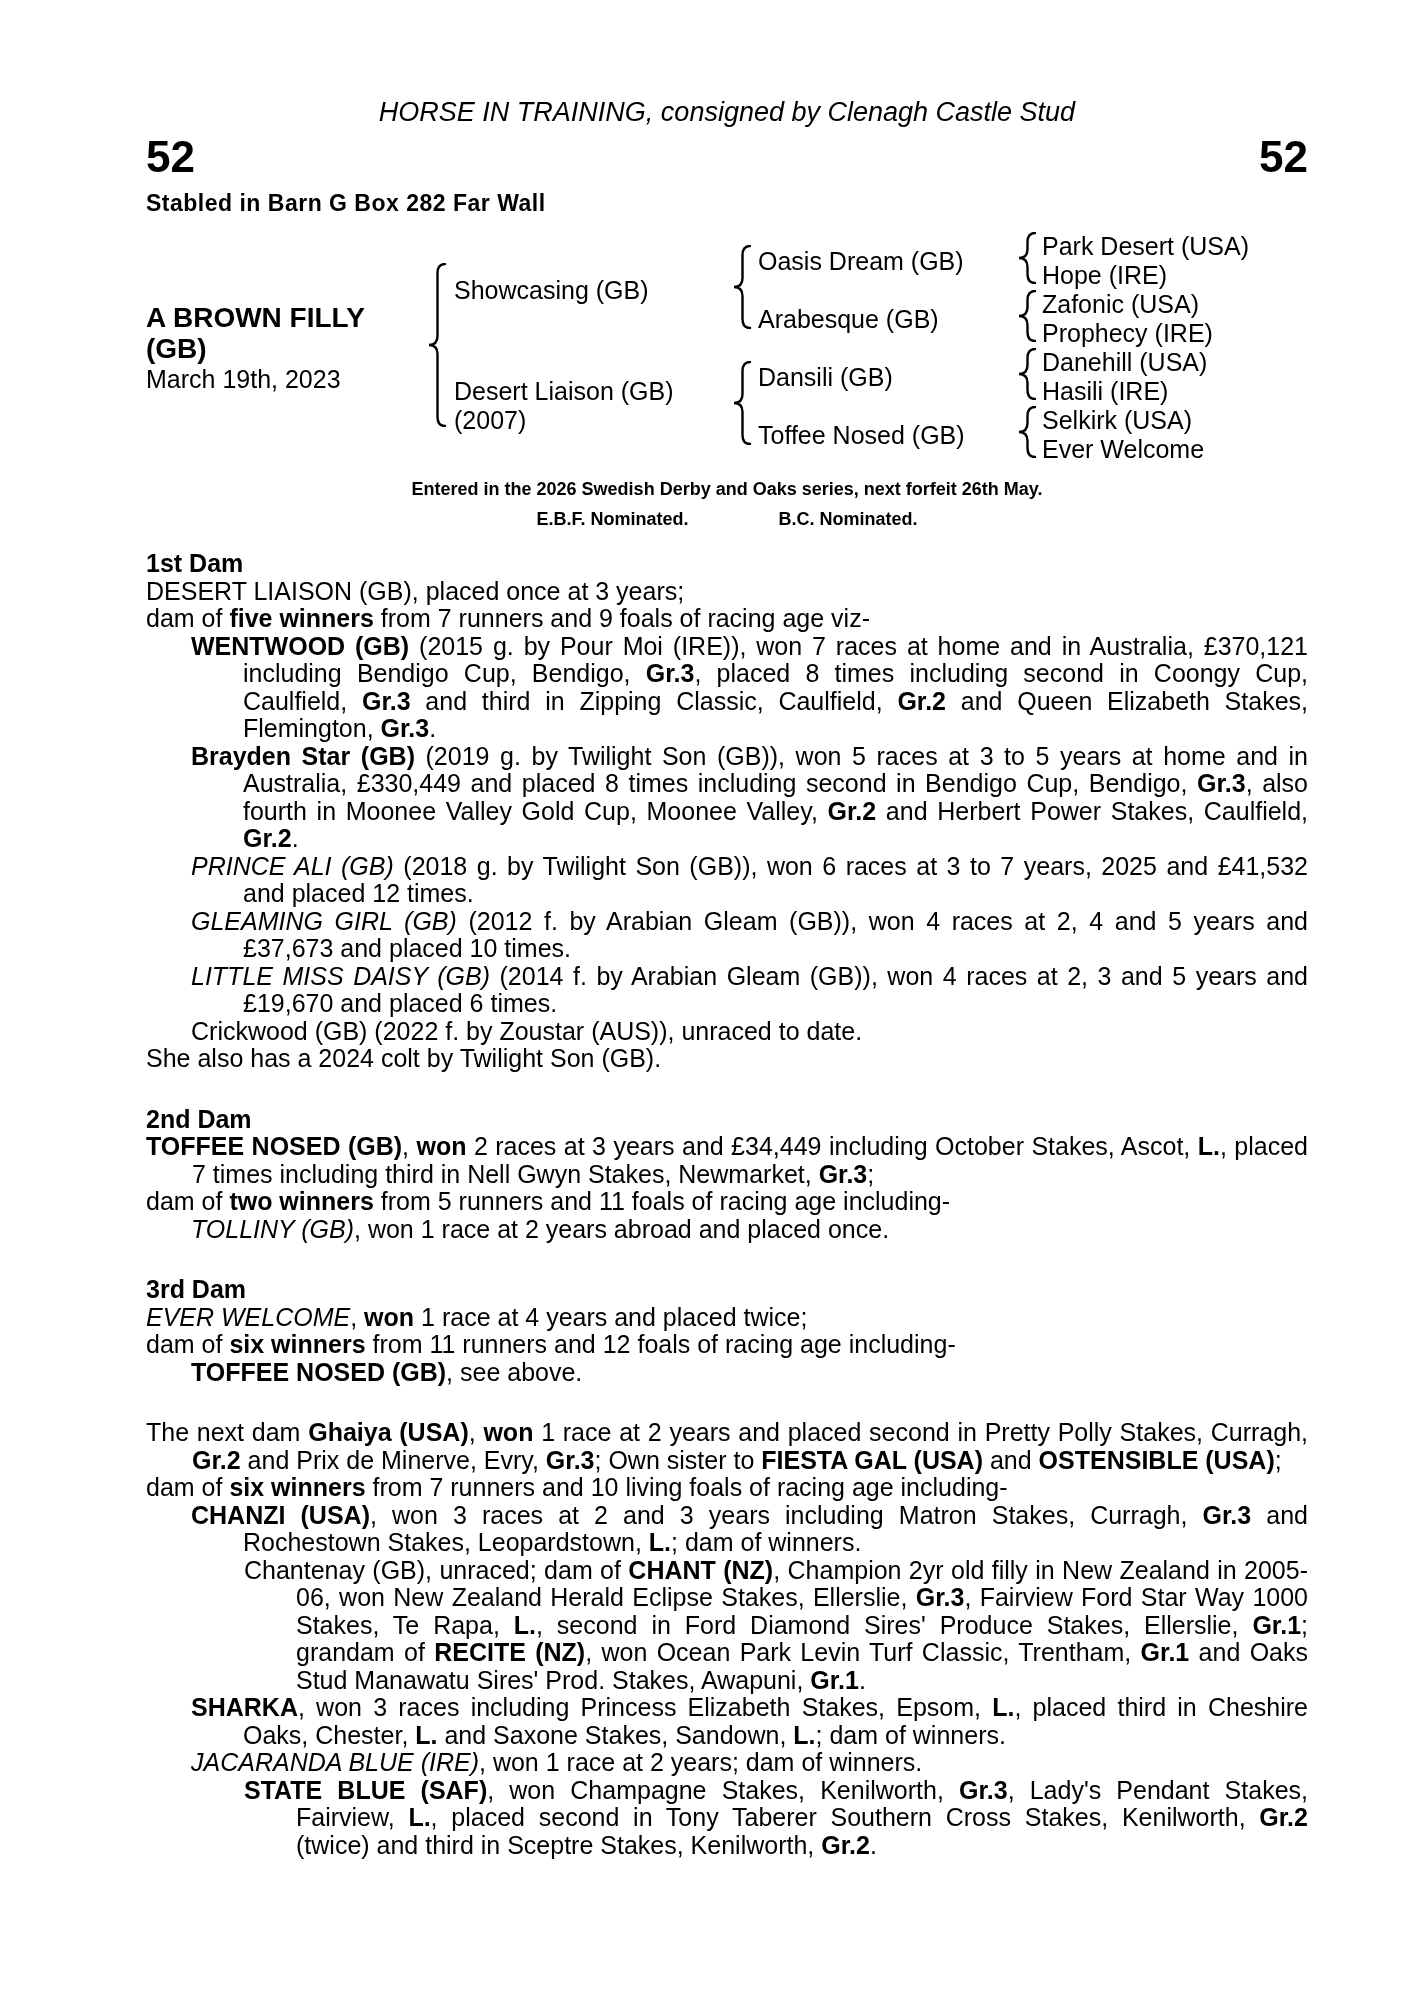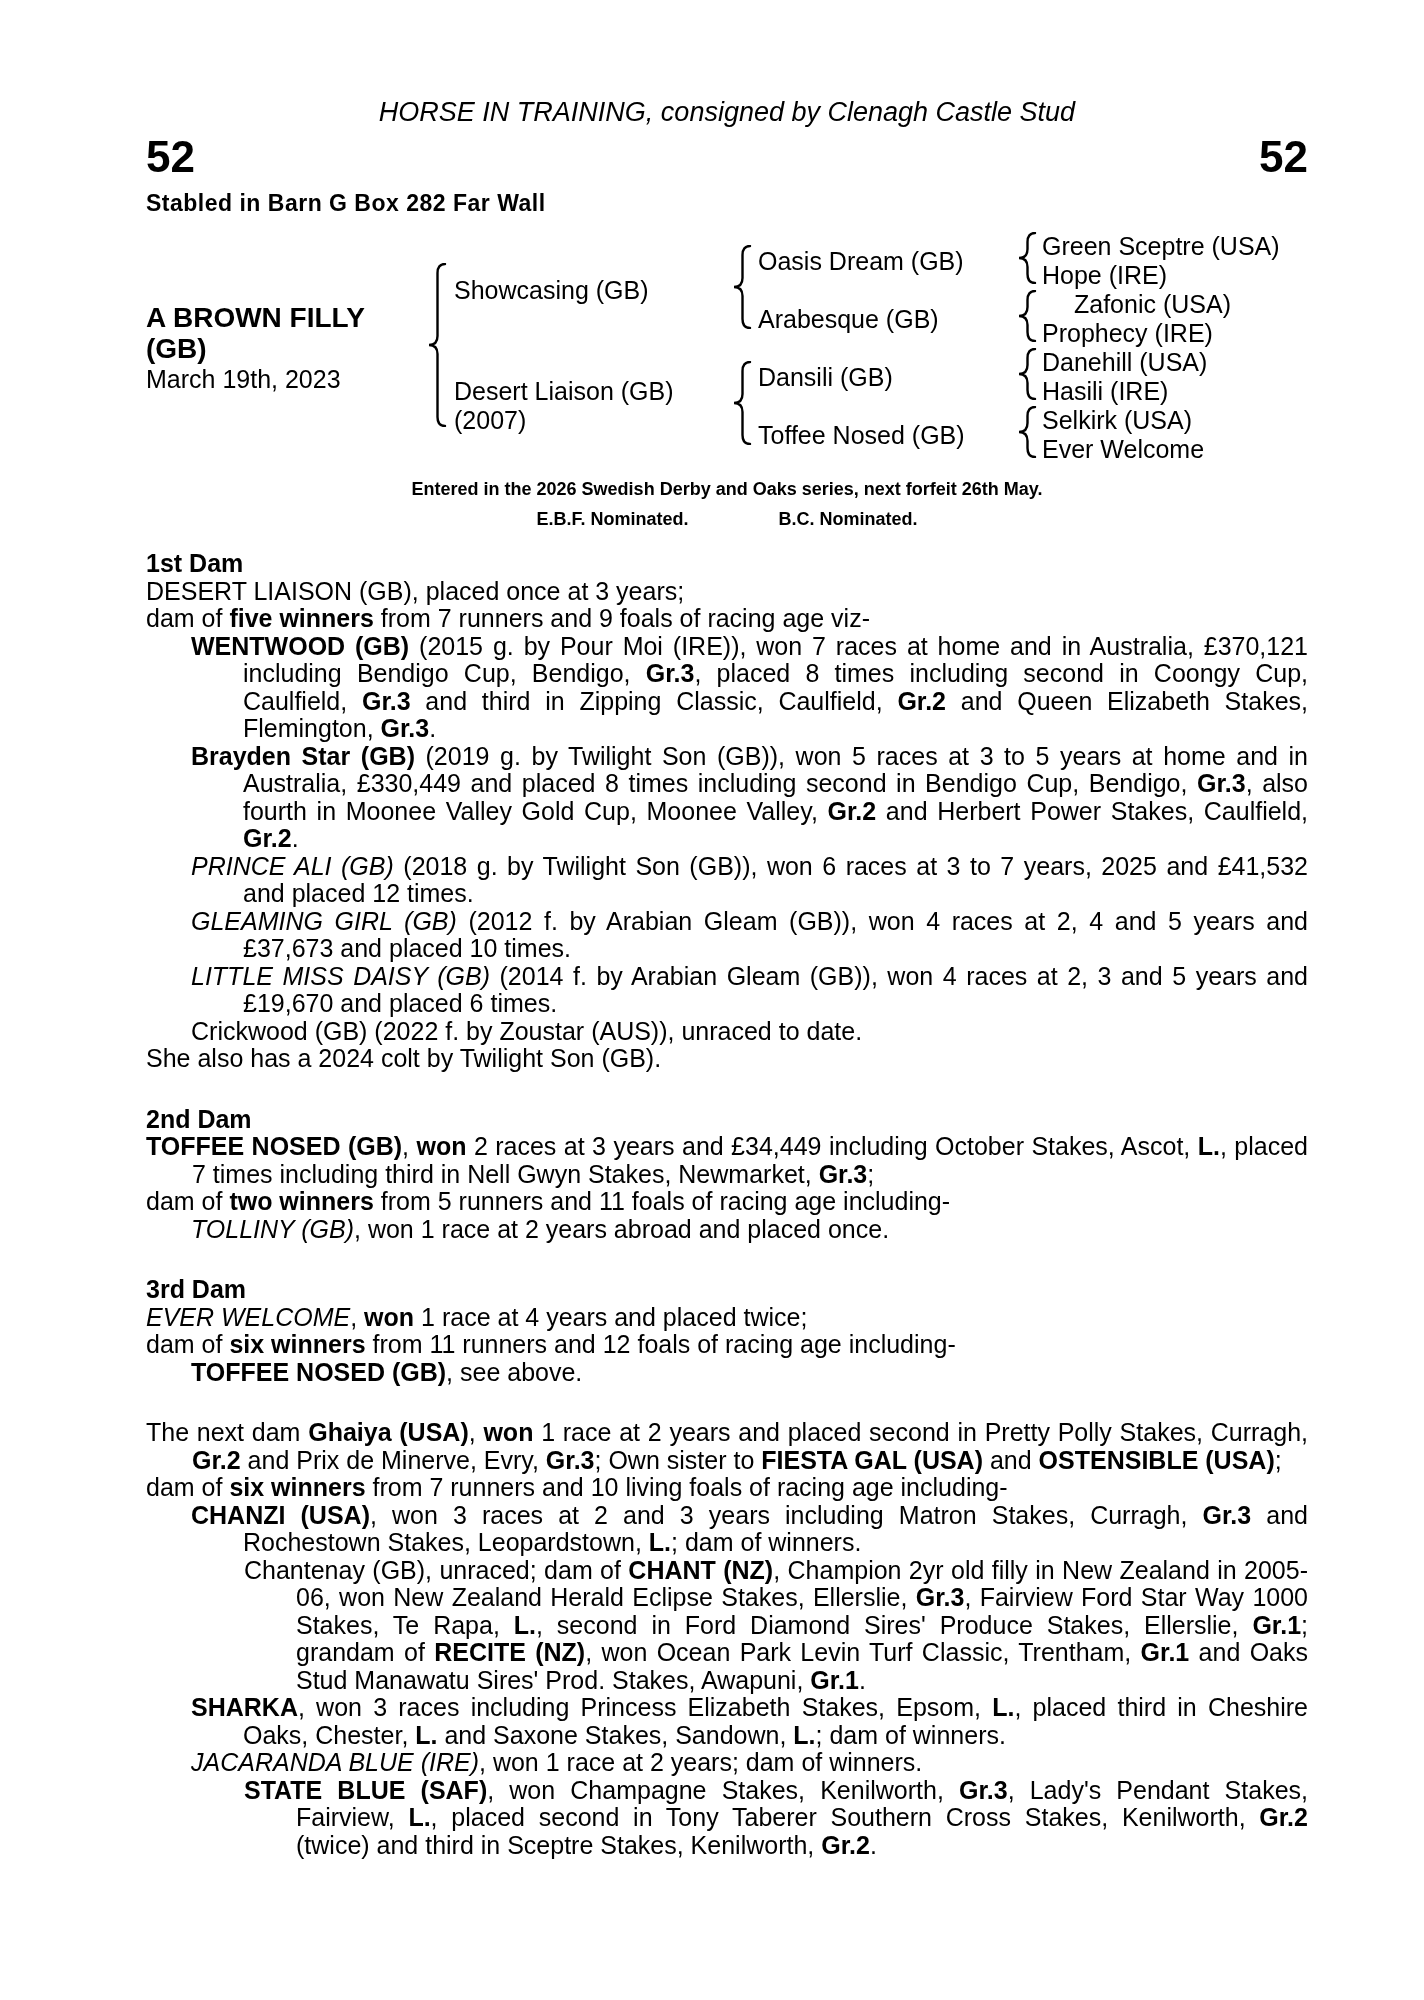--- a/index.html
+++ b/index.html
@@ -125,23 +125,23 @@
         <span class="brace"><svg width="22" height="52" viewBox="0 0 22 52">
             <path d="M20 1 Q12.5 1 12.5 10 L12.5 17 Q12.5 26 4 26 Q12.5 26 12.5 35 L12.5 42 Q12.5 51 20 51" fill="none" stroke="#000" stroke-width="2.4" stroke-linecap="round"></path>
           </svg></span>
       </div>
     <div class="brace-box" style="grid-column:6; grid-row:7/9;">
         <span class="brace"><svg width="22" height="52" viewBox="0 0 22 52">
             <path d="M20 1 Q12.5 1 12.5 10 L12.5 17 Q12.5 26 4 26 Q12.5 26 12.5 35 L12.5 42 Q12.5 51 20 51" fill="none" stroke="#000" stroke-width="2.4" stroke-linecap="round"></path>
           </svg></span>
       </div>
 
-    <div class="cell gg" style="grid-column:7; grid-row:1;">Green Sceptre (USA)</div>
+    <div class="cell gg" style="grid-column:7; grid-row:1;">Park Desert (USA)</div>
     <div class="cell gg" style="grid-column:7; grid-row:2;">Hope (IRE)</div>
-    <div class="cell gg" style="grid-column:7; grid-row:3;margin-left:32px;">Zafonic (USA)</div>
+    <div class="cell gg" style="grid-column:7; grid-row:3;">Zafonic (USA)</div>
     <div class="cell gg" style="grid-column:7; grid-row:4;">Prophecy (IRE)</div>
     <div class="cell gg" style="grid-column:7; grid-row:5;">Danehill (USA)</div>
     <div class="cell gg" style="grid-column:7; grid-row:6;">Hasili (IRE)</div>
     <div class="cell gg" style="grid-column:7; grid-row:7;">Selkirk (USA)</div>
     <div class="cell gg" style="grid-column:7; grid-row:8;">Ever Welcome</div>
   </div>
 
   <div class="engagements">
     <div>Entered in the 2026 Swedish Derby and Oaks series, next forfeit 26th May.</div>
     <div class="eng-line2">

